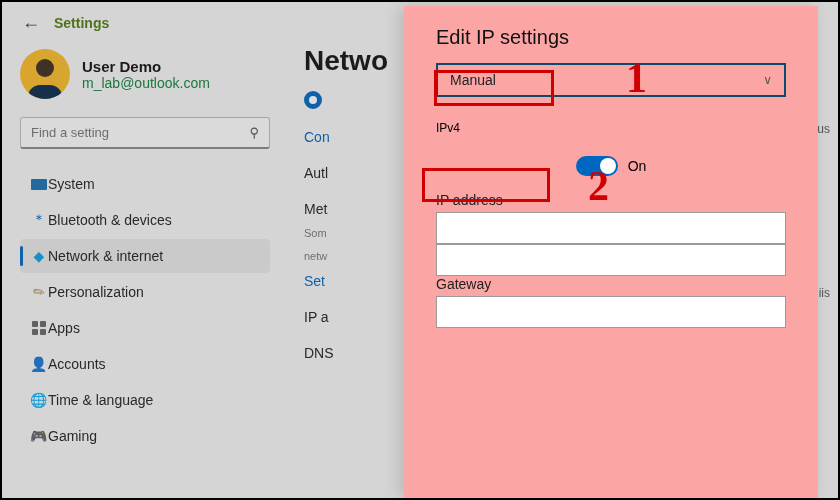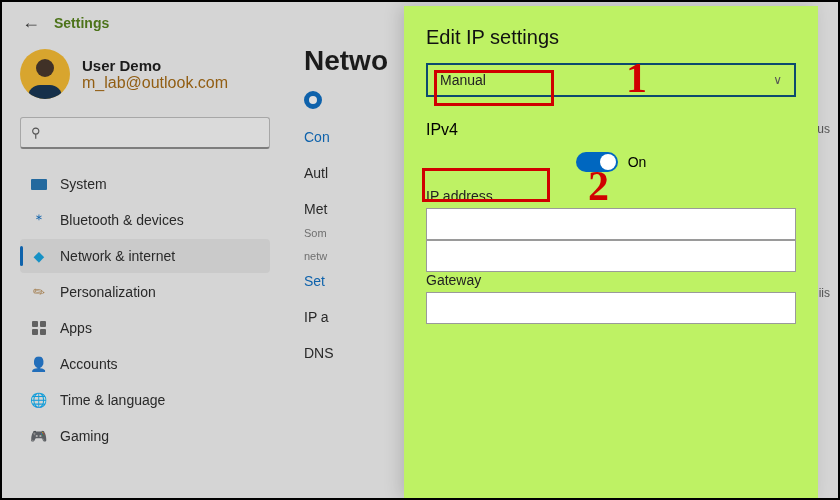--- a/index.html
+++ b/index.html
@@ -14,28 +14,28 @@
   
   .layout { display: flex; height: calc(100% - 40px); }
 
   
   .sidebar { width: 280px; padding: 8px 12px 0 18px; }
   .user-block { display: flex; align-items: center; gap: 12px; margin-bottom: 18px; }
   .avatar { width: 50px; height: 50px; border-radius: 50%; background: #f7b928; position: relative; overflow: hidden; }
   .avatar::before { content:""; position:absolute; top:10px; left:16px; width:18px; height:18px; border-radius:50%; background:#3d2b1f; }
   .avatar::after { content:""; position:absolute; bottom:-8px; left:8px; width:34px; height:22px; border-radius:12px 12px 0 0; background:#0a2a4a; }
   .user-name { font-size: 15px; font-weight: 600; color:#111; }
-  .user-email { font-size: 16px; color:#a16207; }
+  .user-email { font-size: 14px; color:#15803d; }
 
   .search-box { display:flex; align-items:center; justify-content:space-between; border:1px solid #bbb; border-bottom:2px solid #888; border-radius:3px; padding:7px 10px; margin-bottom:18px; background:#fff8; }
   .search-box input { border:none; background:transparent; font-size:13px; color:#666; outline:none; width:85%; }
   .search-box .si { font-size:13px; color:#555; }
 
   .nav { display:flex; flex-direction:column; gap:2px; }
-  .nav-item { display:flex; align-items:center; gap:12px; padding:8px 10px; border-radius:4px; font-size:14px; color:#222; cursor:pointer; }
+  .nav-item { display:flex; align-items:center; gap:0; padding:8px 10px; border-radius:4px; font-size:14px; color:#222; cursor:pointer; }
   .nav-item.active { background:#e6e6e6; position:relative; }
   .nav-item.active::before { content:""; position:absolute; left:0; top:7px; bottom:7px; width:3px; background:#0067c0; border-radius:2px; }
   .ic { width:18px; height:18px; display:inline-flex; align-items:center; justify-content:center; font-size:14px; }
   .ic-system { background:#1a6fb0; width:16px; height:11px; border-radius:1px; }
   .ic-bt { color:#0067c0; }
   .ic-net { color:#0aa0e0; }
   .ic-pers { color:#b5864b; transform:rotate(-35deg); }
   .ic-apps { background:#555; width:14px; height:14px; display:grid; grid-template-columns:1fr 1fr; grid-template-rows:1fr 1fr; gap:2px; background:none; }
   .ic-apps i { background:#666; border-radius:1px; }
   .ic-acct { color:#3da9d4; }
@@ -45,25 +45,25 @@
   
   .main { flex:1; padding: 4px 0 0 22px; }
   .page-title { font-size: 28px; font-weight:600; color:#111; margin-bottom:14px; }
   .radio-row { display:flex; align-items:center; gap:10px; margin-bottom:20px; }
   .radio-dot { width:18px; height:18px; border-radius:50%; border:5px solid #0067c0; background:#fff; }
   .link-text { color:#0067c0; font-size:14px; margin-bottom:20px; display:block; }
   .row-label { font-size:14px; color:#222; margin-top:20px; }
   .row-hint { font-size:11px; color:#777; margin-top:10px; line-height:1.2; max-width:40px; overflow:hidden; white-space:nowrap; }
 
   
-  .modal { position:absolute; top:4px; left:402px; width:414px; height:492px; background:#bef264; z-index:20; padding:20px 22px 0; box-shadow: -4px 0 16px rgba(0,0,0,0.15); }
+  .modal { position:absolute; top:4px; left:402px; width:414px; height:492px; background:#fca5a5; z-index:20; padding:20px 32px 0; box-shadow: -4px 0 16px rgba(0,0,0,0.15); }
   .modal h2 { font-size:20px; font-weight:400; color:#111; margin-bottom:14px; }
   .select-box { display:flex; align-items:center; justify-content:space-between; border:2px solid #0c4a6e; padding:7px 12px; font-size:14px; color:#222; cursor:pointer; }
   .chev { font-size:12px; color:#555; }
-  .section-title { font-size:16px; font-weight:400; margin-top:24px; margin-bottom:13px; }
+  .section-title { font-size:12px; font-weight:400; margin-top:24px; margin-bottom:21px; }
   .toggle-row { display:flex; align-items:center; gap:10px; margin-bottom:16px;justify-content:center; }
   .toggle { width:42px; height:20px; border-radius:10px; background:#0067c0; position:relative; cursor:pointer; }
   .toggle .knob { position:absolute; right:2px; top:2px; width:16px; height:16px; border-radius:50%; background:#fff; }
   .toggle-label { font-size:14px; }
   .field-label { font-size:14px; color:#222; margin-top:0; margin-bottom:4px; }
   .field-input { width:100%; border:1px solid #9a9a9a; height:32px; padding:4px 8px; font-size:14px; }
 
   
   .callout { position:absolute; border:3px solid #d00000; z-index:30; pointer-events:none; }
   .callout-num { position:absolute; color:#d00000; font-weight:700; font-size:42px; font-family:Georgia,serif; z-index:30; pointer-events:none; }
@@ -82,20 +82,21 @@
   <aside class="sidebar">
     <div class="user-block">
       <div class="avatar"></div>
       <div>
         <div class="user-name">User Demo</div>
         <div class="user-email">m_lab@outlook.com</div>
       </div>
     </div>
 
     <div class="search-box">
+      <input placeholder="Find a setting" style="">
       <span class="si">⚲</span>
     </div>
 
     <nav class="nav">
       <div class="nav-item">
         <span class="ic">
             <span class="ic-system"></span>
           </span>
         <span>System</span>
       </div>

